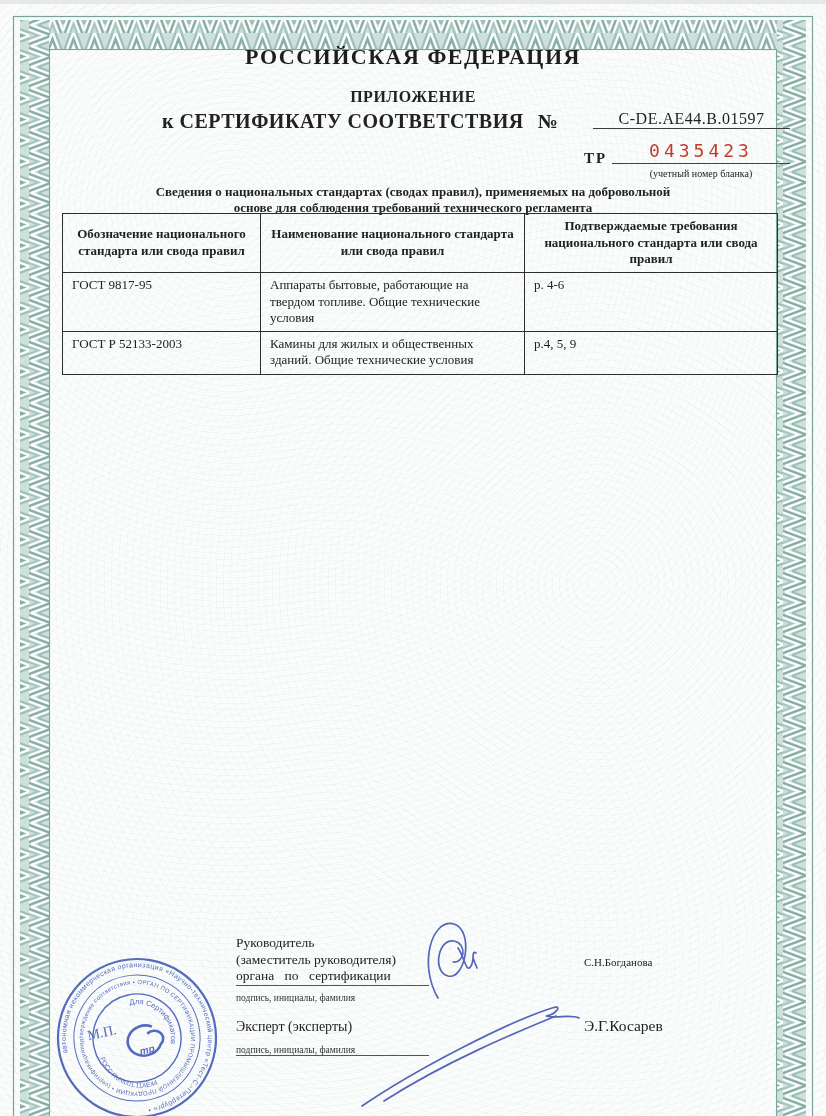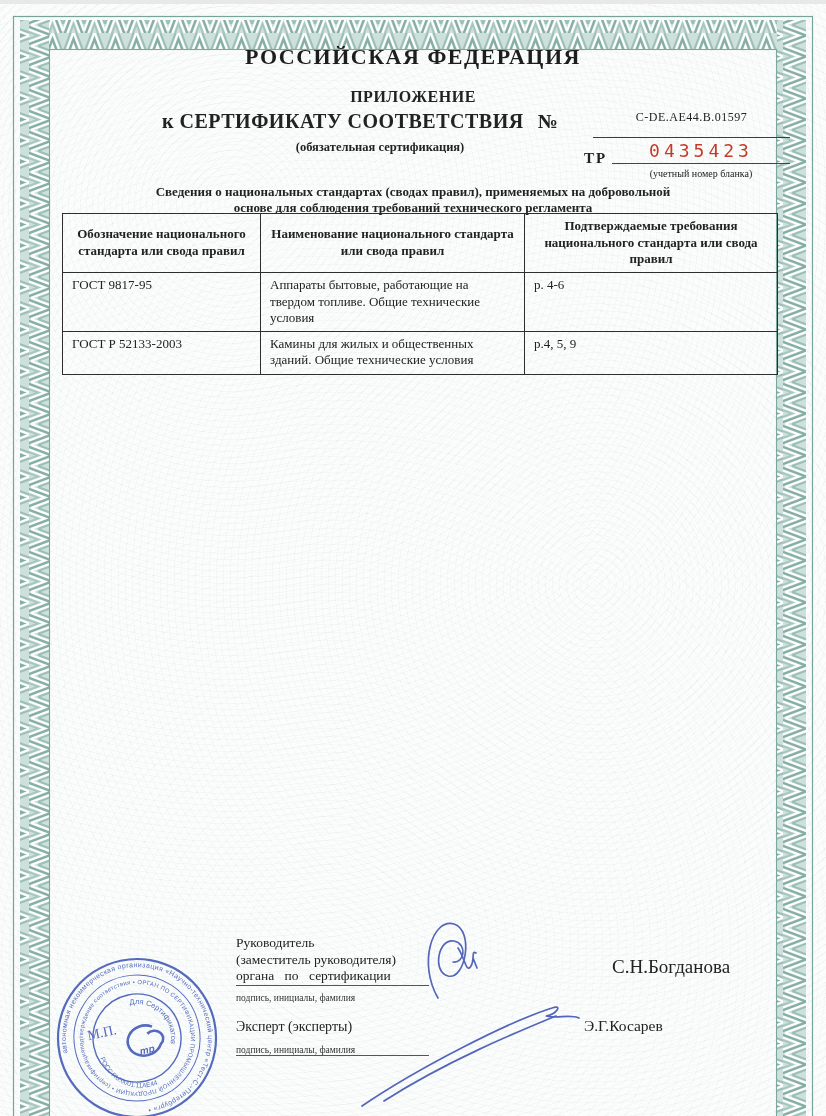--- a/index.html
+++ b/index.html
@@ -17,22 +17,22 @@
       repeating-radial-gradient(circle at 40% 85%, rgba(120,150,150,0.045) 0 1px, transparent 1px 8px);
   }
   .frame{position:absolute; inset:0; pointer-events:none;}
   .abs{position:absolute;}
   .center{text-align:center;}
 
   .country{top:40px; left:0; width:826px; font-size:22px; font-weight:bold; letter-spacing:1.5px; color:#1d1d1d;}
   .doctype{top:84px; left:0; width:826px; font-size:16px; font-weight:bold; letter-spacing:0.5px;}
   .certline{top:106px; left:162px; font-size:20px; font-weight:bold; letter-spacing:0.5px; white-space:nowrap;}
   .certline .nosign{margin-left:14px;}
-  .certnum{top:106px; left:593px; width:197px; font-size:12px; text-align:center;
-           border-bottom:1.5px solid #3c3c3c; padding-bottom:12px; letter-spacing:0.5px;}
+  .certnum{top:106px; left:593px; width:197px; font-size:16px; text-align:center;
+           border-bottom:1.5px solid #3c3c3c; padding-bottom:0; letter-spacing:0.5px;}
   .mandnote{top:136px; left:160px; width:440px; font-size:12.5px; font-weight:bold;}
   .trlabel{top:146px; left:584px; font-size:15px; font-weight:bold; letter-spacing:2px;}
   .blanknum{top:136px; left:612px; width:178px; text-align:center; border-bottom:1.5px solid #444; padding-bottom:2px;}
   .blanknum span{
     font-family:"DejaVu Sans Mono", monospace; font-weight:normal;
     font-size:18px; letter-spacing:4px; color:#c43b2a;
   }
   .blankcap{top:164px; left:612px; width:178px; font-size:10px; text-align:center; color:#222;}
 
   .introl1{top:180px; left:0; width:826px; font-size:13px; font-weight:bold;}
@@ -48,21 +48,21 @@
   }
   table.std th{font-weight:bold; text-align:center; vertical-align:middle; height:48px;}
   table.std td{text-align:left;}
   .c1{width:198px;} .c2{width:264px;} .c3{width:253px;}
   tr.r1 td{height:49px;} tr.r2 td{height:34px;}
 
   .sigrole{top:931px; left:236px; width:193px; font-size:13.5px; line-height:1.24;
            border-bottom:1px solid #555; }
   .sigrole .just{word-spacing:7px;}
   .sigcap1{top:989px; left:236px; font-size:9.5px; color:#333;}
-  .signame1{top:952px; left:612px; font-size:19px;}
+  .signame1{top:952px; left:584px; font-size:11px;}
   .exprole{top:1015px; left:236px; width:193px; font-size:14px;
            border-bottom:1px solid #555; padding-bottom:20px;}
   .sigcap2{top:1041px; left:236px; font-size:9.5px; color:#333;}
   .signame2{top:1013px; left:584px; font-size:15.5px;}
 
   .stamp{position:absolute; left:53px; top:950px; width:168px; height:168px; opacity:0.88;}
   .inksvg{position:absolute; left:300px; top:898px; width:340px; height:218px; pointer-events:none;}
 </style>
 </head>
 <body>
@@ -94,21 +94,20 @@
     <rect x="777" y="16" width="29" height="1104" fill="url(#chevV)"></rect>
     <rect x="49.5" y="45.5" width="727" height="1078" fill="none" stroke="#7da79c" stroke-width="1.1"></rect>
   </svg>
 
   <div class="abs country center">РОССИЙСКАЯ ФЕДЕРАЦИЯ</div>
   <div class="abs doctype center">ПРИЛОЖЕНИЕ</div>
   <div class="abs certline">
     <span>к СЕРТИФИКАТУ СООТВЕТСТВИЯ</span><span class="nosign">№</span>
   </div>
   <div class="abs certnum">C-DE.AE44.B.01597</div>
-  <div class="abs mandnote center">(обязательная сертификация)</div>
   <div class="abs trlabel">ТР</div>
   <div class="abs blanknum"><span>0435423</span></div>
   <div class="abs blankcap">(учетный номер бланка)</div>
 
   <div class="abs introl1 center">Сведения о национальных стандартах (сводах правил), применяемых на добровольной</div>
   <div class="abs introl2 center">основе для соблюдения требований технического регламента</div>
 
   <table class="std">
     <colgroup>
         <col class="c1">

